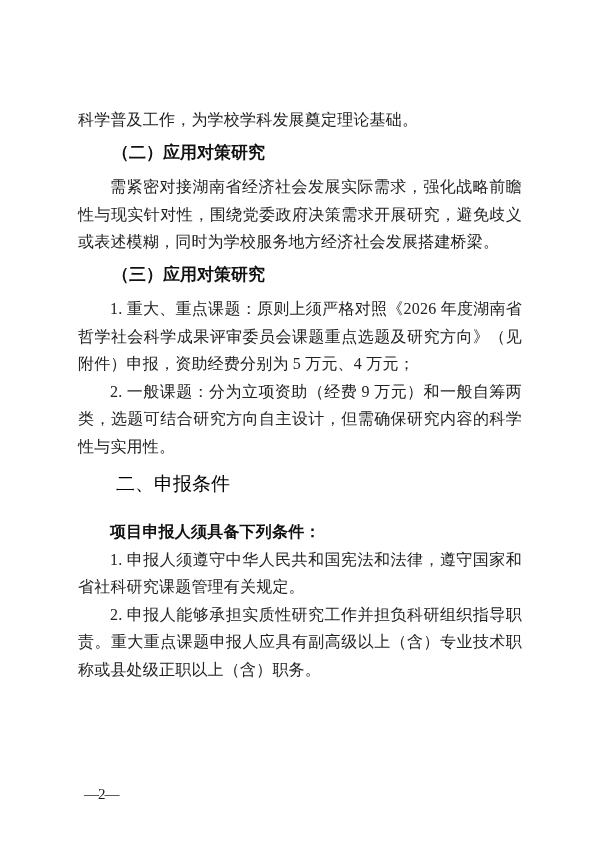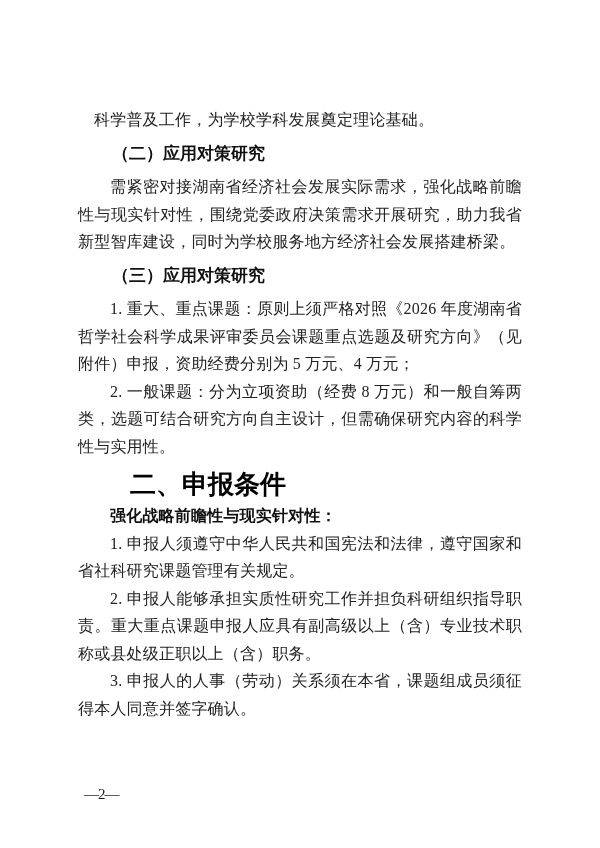--- a/index.html
+++ b/index.html
@@ -26,43 +26,42 @@
     margin: 0;
     font-size: 16px;
     line-height: 27.5px;
     text-align: justify;
     text-indent: 2em;
     color: #222222;
     letter-spacing: 0.2px;
   }
   .body-para.no-indent {
     text-indent: 0;
-    margin-left: 16px;
   }
   .body-para.tight {
     letter-spacing: -1px;
   }
   .body-para.bold-lead {
     font-weight: bold;
     color: #111111;
   }
   .heading-sub {
     margin: 6px 0;
     font-size: 17px;
     line-height: 27.5px;
     font-weight: bold;
     text-indent: 2em;
     color: #111111;
-    font-family: Liberation Sans, sans-serif;
+    font-family: Liberation Mono, monospace;
   }
   .heading-main {
-    margin: 10px 0 4px 0;
-    font-size: 26px;
+    margin: 10px 0 20px 0;
+    font-size: 19px;
     line-height: 28px;
-    font-weight: bold;
+    font-weight: normal;
     text-indent: 2em;
     color: #000000;
     font-family: "Liberation Sans", "DejaVu Sans", sans-serif;
   }
   .page-number {
     position: absolute;
     left: 84px;
     top: 786px;
     font-size: 15px;
     letter-spacing: -1px;
@@ -73,35 +72,34 @@
 </head>
 <body>
 
 <div class="doc-page">
   <div class="doc-content">
 
     <p class="body-para no-indent">科学普及工作，为学校学科发展奠定理论基础。</p>
 
     <p class="heading-sub">（二）应用对策研究</p>
 
-    <p class="body-para">需紧密对接湖南省经济社会发展实际需求，强化战略前瞻性与现实针对性，围绕党委政府决策需求开展研究，助力我省新型智库建设，同时为学校服务地方经济社会发展搭建桥梁。</p>
+    <p class="body-para">需紧密对接湖南省经济社会发展实际需求，强化战略前瞻性与现实针对性，围绕党委政府决策需求开展研究，避免歧义或表述模糊，同时为学校服务地方经济社会发展搭建桥梁。</p>
 
     <p class="heading-sub">（三）应用对策研究</p>
 
     <p class="body-para">1. 重大、重点课题：原则上须严格对照《2026 年度湖南省哲学社会科学成果评审委员会课题重点选题及研究方向》（见附件）申报，资助经费分别为 5 万元、4 万元；</p>
 
-    <p class="body-para">2. 一般课题：分为立项资助（经费 8 万元）和一般自筹两类，选题可结合研究方向自主设计，但需确保研究内容的科学性与实用性。</p>
+    <p class="body-para">2. 一般课题：分为立项资助（经费 9 万元）和一般自筹两类，选题可结合研究方向自主设计，但需确保研究内容的科学性与实用性。</p>
 
 
     <p class="heading-main">二、申报条件</p>
 
-    <p class="body-para bold-lead">强化战略前瞻性与现实针对性：</p>
+    <p class="body-para bold-lead">项目申报人须具备下列条件：</p>
 
     <p class="body-para">1. 申报人须遵守中华人民共和国宪法和法律，遵守国家和省社科研究课题管理有关规定。</p>
 
     <p class="body-para">2. 申报人能够承担实质性研究工作并担负科研组织指导职责。重大重点课题申报人应具有副高级以上（含）专业技术职称或县处级正职以上（含）职务。</p>
 
-    <p class="body-para">3. 申报人的人事（劳动）关系须在本省，课题组成员须征得本人同意并签字确认。</p>
 
   </div>
 
   <div class="page-number">—2—</div>
 </div>
 
 </body></html>

